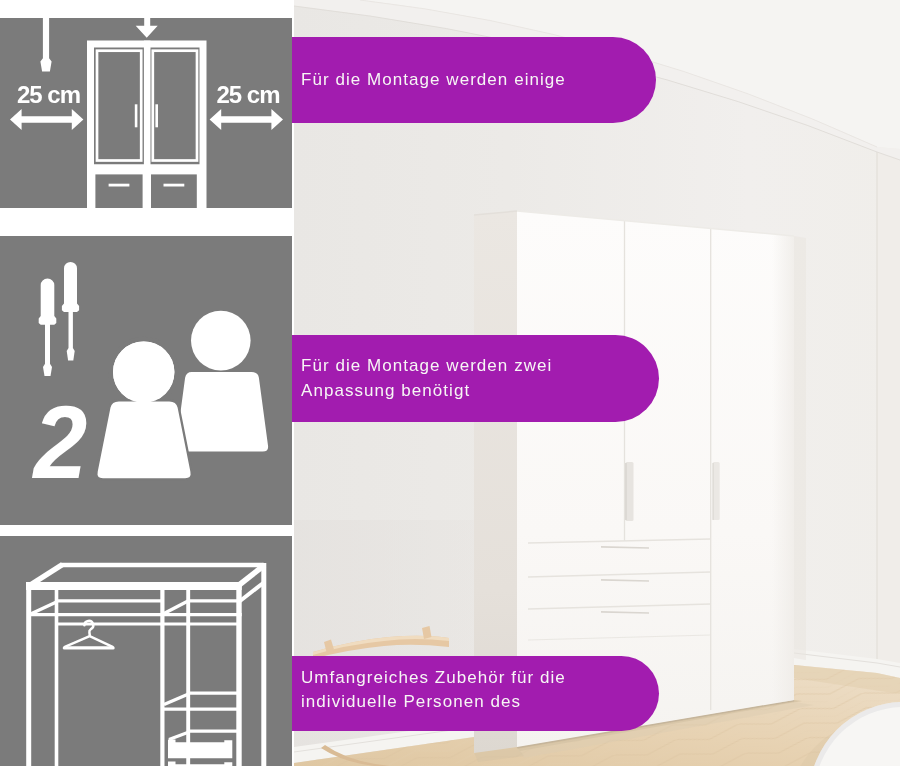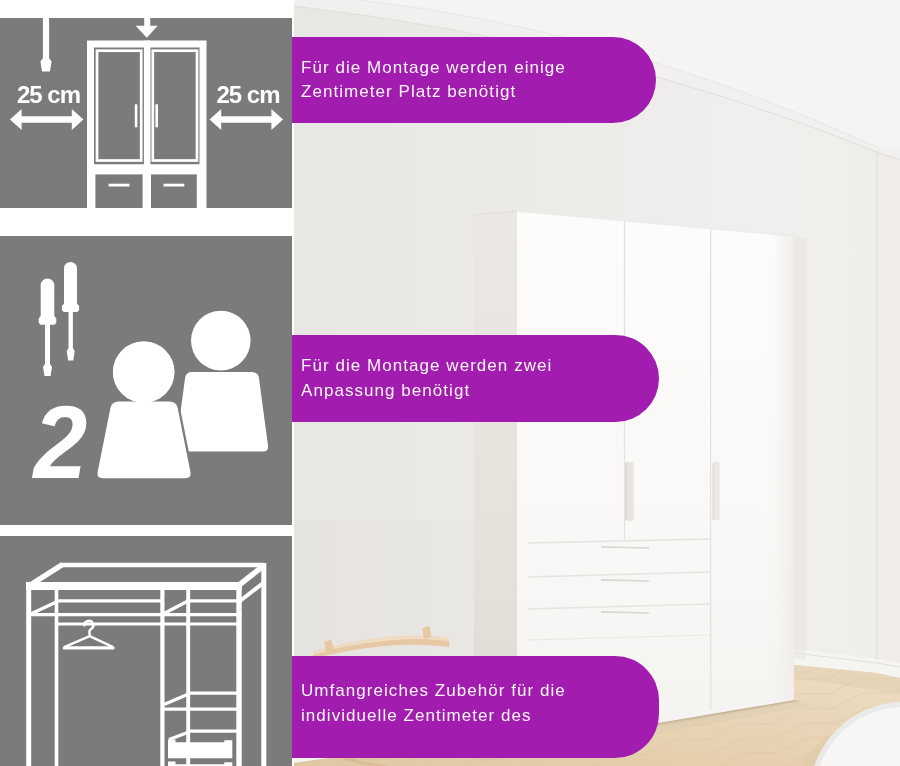--- a/index.html
+++ b/index.html
@@ -258,26 +258,25 @@
 
   <g fill="#fff">
     <path d="M168,203.5 h7.5 v2.8 h48.8 v-2 h8 v18 h-64.3 Z"></path>
     <path d="M168,225.4 h7.5 v2.8 h48.8 v-2 h8 v3.8 h-64.3 Z"></path>
   </g>
 </svg>
 </div>
 
 <div class="banner" style="top:37px;height:86px;width:364px;">
   <div>Für die Montage werden einige</div>
-  <div>Zentimeter Platz benötigt</div>
 </div>
 
 <div class="banner" style="top:335px;height:87px;width:367px;">
   <div>Für die Montage werden zwei</div>
   <div>Anpassung benötigt</div>
 </div>
 
-<div class="banner" style="top:656px;height:102px;width:367px;padding-bottom:7px;">
+<div class="banner" style="top:656px;height:75px;width:367px;padding-bottom:7px;">
   <div>Umfangreiches Zubehör für die</div>
-  <div>individuelle Zentimeter des</div>
+  <div>individuelle Personen des</div>
 </div>
 
 </div>
 
 </body></html>

